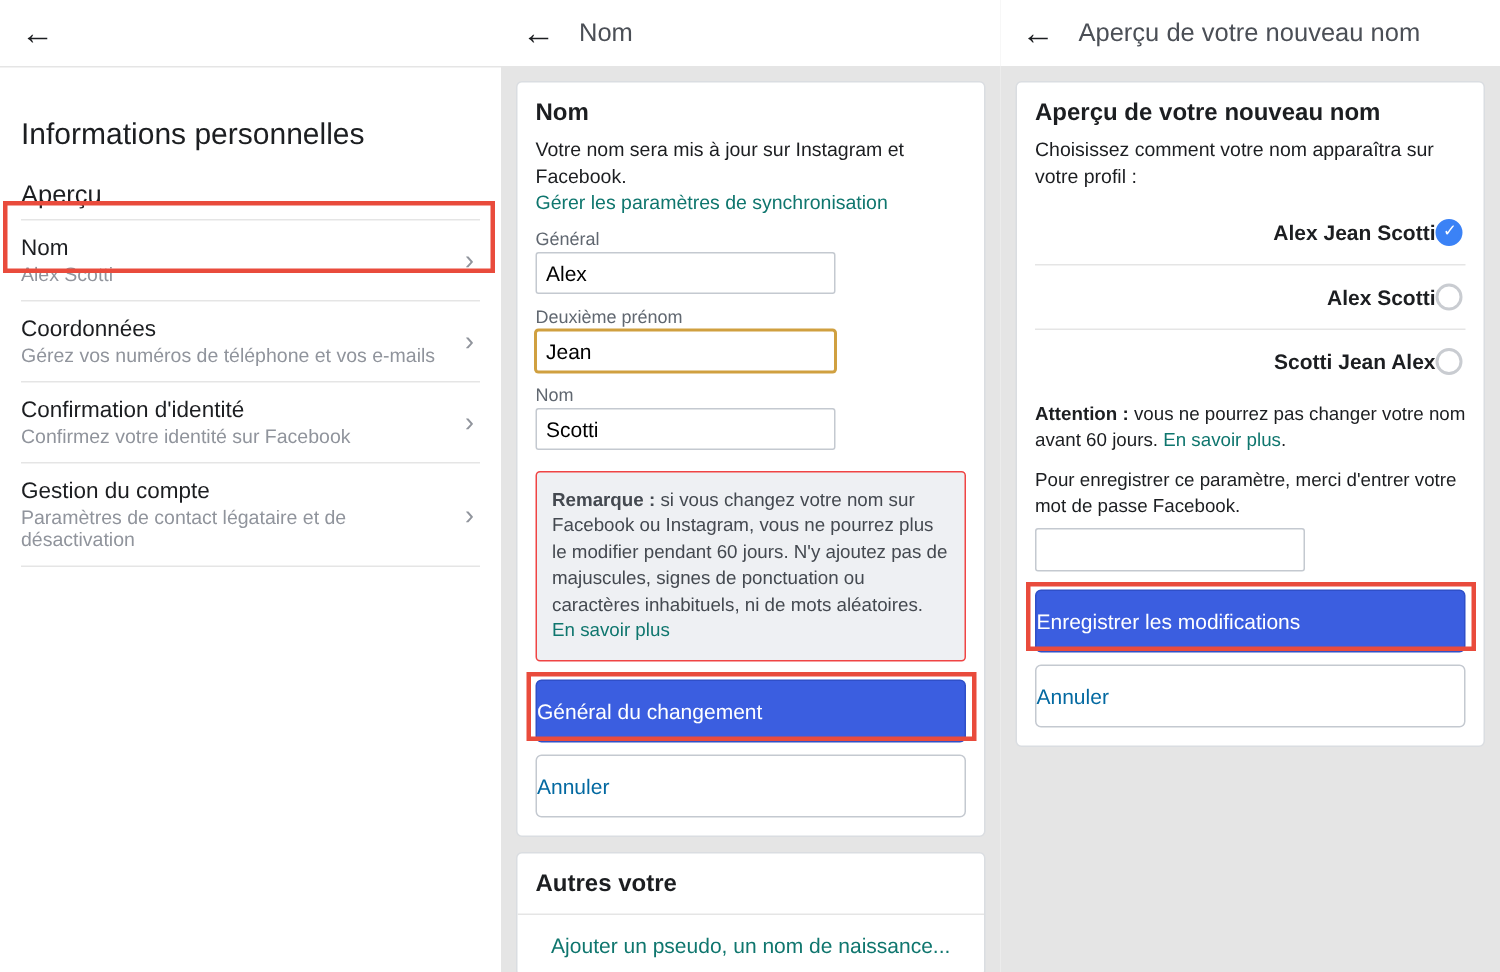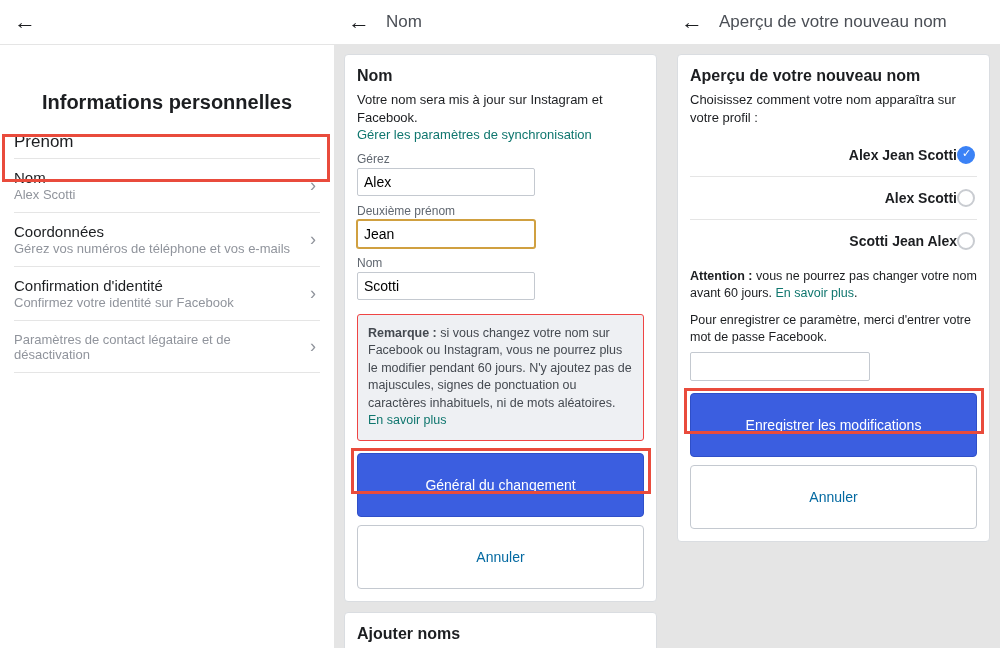--- a/index.html
+++ b/index.html
@@ -29,21 +29,21 @@
     font-size: 22px; line-height: 1;
     margin-right: 16px;
     cursor: pointer;
   }
   .topbar .title-light {
     font-weight: 400; color: #4b4f56;
   }
 
   
   .p1-inner { padding: 14px 14px 0 14px; }
-  .h1-title { font-size: 20px; font-weight: 700; margin: 32px 0 18px 0; text-align: center; }
+  .h1-title { font-size: 20px; font-weight: 400; margin: 20px 0 18px 0; }
   .section-label { font-size: 17px; font-weight: 400; color: #1c1e21; margin-bottom: 6px; }
   .settings-list { border-top: 1px solid #e5e5e5; }
   .row {
     display: flex; align-items: center; justify-content: space-between;
     padding: 10px 4px 10px 0;
     border-bottom: 1px solid #e5e5e5;
     cursor: pointer;
   }
   .row .texts .primary { font-size: 15px; color: #1c1e21; }
   .row .texts .secondary { font-size: 13px; color: #90949c; margin-top: 1px; }
@@ -60,44 +60,44 @@
     border: 1px solid #dadde1;
     border-radius: 4px;
     margin: 10px 10px 0 10px;
     padding: 12px 12px;
   }
   .card-title { font-size: 16px; font-weight: 700; margin-bottom: 6px; }
   .card-desc { font-size: 13px; color: #1c1e21; line-height: 1.35; }
   .link { color: #0f766e; cursor: pointer; }
   .field-label { font-size: 12px; color: #606770; margin-top: 8px; }
   .text-input {
-    width: 178px;
+    width: 200px;
     padding: 5px 6px;
     font-size: 14px;
     border: 1px solid #c4c9d0;
     border-radius: 2px;
     margin-top: 2px;
   }
   .text-input.focus { border-color: #d0a040; box-shadow: 0 0 0 1px #d0a040; }
   .note-box {
     background: #eef0f3;
     border: 1px solid #ef4444;
     border-radius: 3px;
     padding: 10px;
     font-size: 12.5px;
     color: #444950;
     line-height: 1.4;
     margin-top: 14px;
   }
   .btn {
     display: block;
     width: 100%;
-    text-align: center;
+    text-align: left;
     font-size: 14px;
-    padding: 23px 0;
+    padding: 12px 0;
     border-radius: 4px;
     cursor: pointer;
     border: 1px solid transparent;
   }
   .btn-primary { background: #3b5ee0; color: #fff; border-color: #2f4fc8; }
   .btn-secondary { background: #fff; color: #0369a1; border: 1px solid #c4c9d0; }
   .btn + .btn { margin-top: 8px; }
   .btn-wrap { margin-top: 12px; position: relative; }
 
   .card-simple {
@@ -150,21 +150,21 @@
 
 <div class="wrap">
 
   <div class="pane pane1">
     <div class="topbar">
       <span class="back">←</span>
     </div>
     <div style="border-top:1px solid #e5e5e5;"></div>
     <div class="p1-inner">
       <div class="h1-title">Informations personnelles</div>
-      <div class="section-label">Prénom</div>
+      <div class="section-label">Aperçu</div>
       <div class="settings-list">
         <div class="row">
           <div class="texts">
             <div class="primary">Nom</div>
             <div class="secondary">Alex Scotti</div>
           </div>
           <div class="chev">›</div>
         </div>
         <div class="row">
           <div class="texts">
@@ -175,20 +175,21 @@
         </div>
         <div class="row">
           <div class="texts">
             <div class="primary">Confirmation d'identité</div>
             <div class="secondary">Confirmez votre identité sur Facebook</div>
           </div>
           <div class="chev">›</div>
         </div>
         <div class="row">
           <div class="texts">
+            <div class="primary">Gestion du compte</div>
             <div class="secondary">Paramètres de contact légataire et de désactivation</div>
           </div>
           <div class="chev">›</div>
         </div>
       </div>
     </div>
     <div class="highlight-box" style="left:2px; top:134px; width:328px; height:48px;"></div>
   </div>
 
   <div class="pane pane2">
@@ -196,42 +197,42 @@
       <span class="back">←</span>
       <span class="title-light">Nom</span>
     </div>
     <div class="card">
       <div class="card-title">Nom</div>
       <div class="card-desc">
         <span>Votre nom sera mis à jour sur Instagram et Facebook.</span><br>
         <span class="link">Gérer les paramètres de synchronisation</span>
       </div>
 
-      <div class="field-label">Gérez</div>
+      <div class="field-label">Général</div>
       <input class="text-input" value="Alex" style="">
 
       <div class="field-label">Deuxième prénom</div>
       <input class="text-input focus" value="Jean" style="">
 
       <div class="field-label">Nom</div>
       <input class="text-input" value="Scotti" style="">
 
       <div class="note-box">
         <strong>Remarque :</strong><span> si vous changez votre nom sur Facebook ou Instagram, vous ne pourrez plus le modifier pendant 60 jours. N'y ajoutez pas de majuscules, signes de ponctuation ou caractères inhabituels, ni de mots aléatoires. </span><span class="link">En savoir plus</span>
       </div>
 
       <div class="btn-wrap">
         <div class="btn btn-primary">Général du changement</div>
         <div class="btn btn-secondary">Annuler</div>
         <div class="highlight-box" style="left:-6px; top:-5px; width:300px; height:46px;"></div>
       </div>
     </div>
 
     <div class="card-simple">
-      <div class="card-title">Ajouter noms</div>
+      <div class="card-title">Autres votre</div>
       <div class="link-row link">Ajouter un pseudo, un nom de naissance...</div>
     </div>
   </div>
 
   <div class="pane pane3">
     <div class="topbar">
       <span class="back">←</span>
       <span class="title-light">Aperçu de votre nouveau nom</span>
     </div>
     <div class="card">

